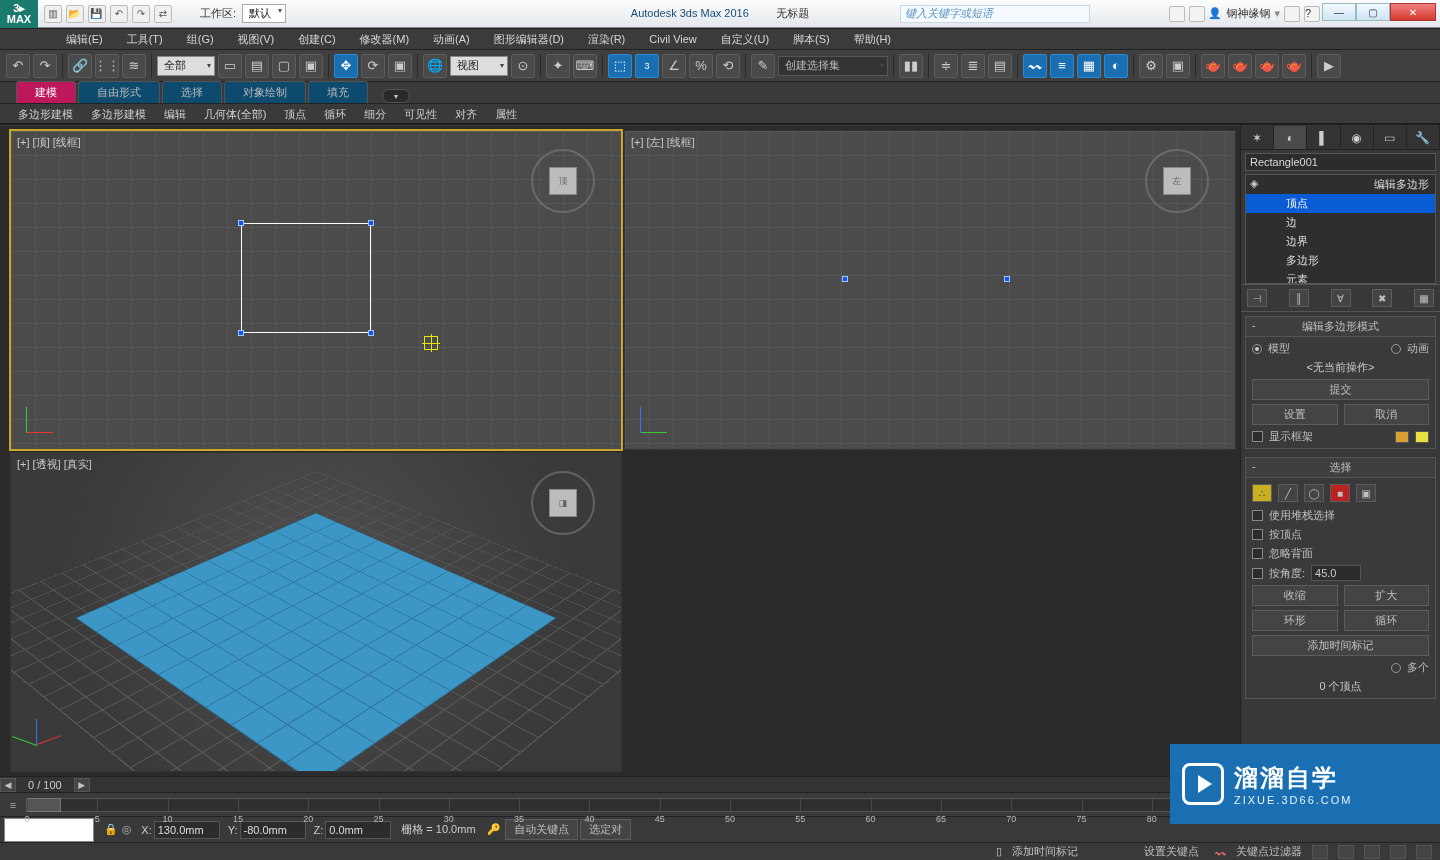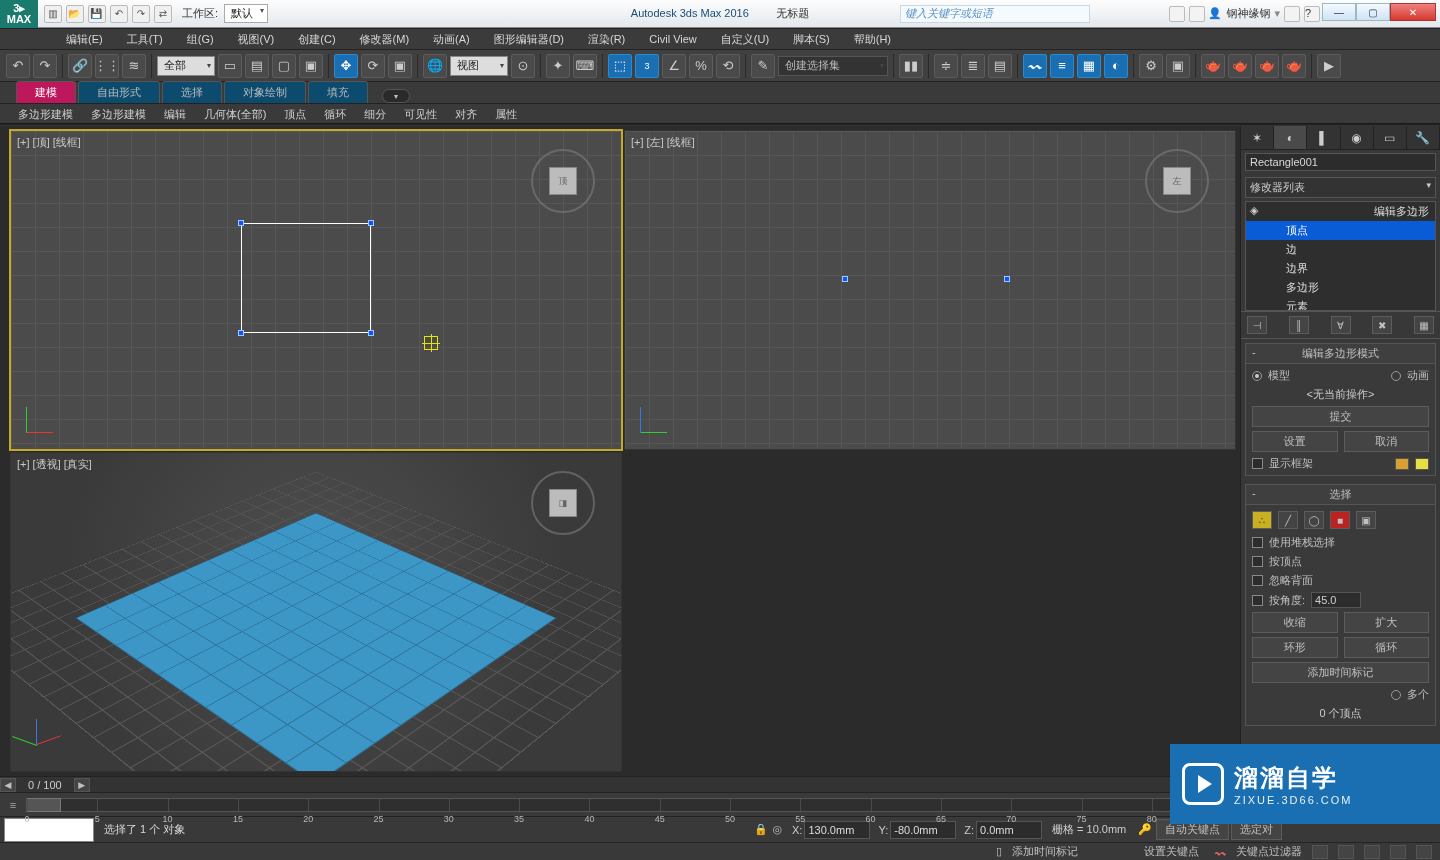--- a/index.html
+++ b/index.html
@@ -3,21 +3,21 @@
 <meta charset="utf-8">
 <style>
 * { margin:0; padding:0; box-sizing:border-box; font-family:"Microsoft YaHei",Arial,sans-serif; font-size:11px; user-select:none; }
 body { background:#393939; color:#c0c0c0; width:1440px; height:860px; overflow:hidden; position:relative; }
 
 
 .titlebar { height:28px; background:linear-gradient(#fdfdfd,#e4e8ec); display:flex; align-items:center; position:relative; border-bottom:1px solid #888; }
 .titlebar .app-icon { width:38px; height:28px; background:#1b7a6e; display:flex; align-items:center; justify-content:center; color:#fff; font-size:7px; font-weight:bold; flex-direction:column; line-height:1; }
 .titlebar .qat { display:flex; align-items:center; gap:4px; padding:0 6px; }
 .titlebar .qat .qbtn { width:18px; height:18px; background:#f0f0f0; border:1px solid #bbb; border-radius:2px; display:flex; align-items:center; justify-content:center; color:#555; font-size:10px; }
-.titlebar .ws-label { color:#333; margin-left:6px; }
+.titlebar .ws-label { color:#333; margin-left:24px; }
 .titlebar .ws-drop { border:1px solid #aaa; background:#fff; padding:1px 14px 1px 6px; color:#222; margin-left:2px; position:relative; }
 .titlebar .ws-drop::after{content:"▾"; position:absolute; right:3px; top:1px; font-size:8px; color:#555;}
 .titlebar .center { position:absolute; left:50%; transform:translateX(-50%); color:#1a4d7a; font-size:12px; }
 .titlebar .center .doc { color:#333; margin-left:24px; }
 .titlebar .search { position:absolute; right:350px; width:190px; height:18px; border:1px solid #c9d8e6; background:#f5faff; color:#5a90c0; font-style:italic; padding:0 4px; display:flex; align-items:center; }
 .titlebar .rgrp { position:absolute; right:120px; display:flex; align-items:center; gap:4px; color:#333; }
 .titlebar .rgrp .ic{ width:16px;height:16px; border:1px solid #bbb; background:#f3f3f3; border-radius:2px;}
 .titlebar .winbtns{ position:absolute; right:4px; top:3px; display:flex; }
 .titlebar .winbtns div{ width:34px; height:18px; border:1px solid #9bb; background:linear-gradient(#f4f9ff,#cfe3f5); display:flex; align-items:center; justify-content:center; color:#334; font-size:10px;}
 .titlebar .winbtns .close{ background:linear-gradient(#f08080,#d43a2d); border-color:#a33; color:#fff; width:46px;}
@@ -395,23 +395,20 @@
     <div class="cp-tabs">
       <div class="ct">✶</div>
       <div class="ct active">◐</div>
       <div class="ct">▌</div>
       <div class="ct">◉</div>
       <div class="ct">▭</div>
       <div class="ct">🔧</div>
     </div>
     <div class="cp-row">
         <div class="cp-field">Rectangle001</div>
-      </div>
-    <div class="cp-row">
-        <div class="cp-drop">修改器列表</div>
       </div>
     <div class="mod-stack" id="modstack">
         <div class="ms-item head">编辑多边形</div>
         <div class="ms-item sub active">顶点</div>
         <div class="ms-item sub">边</div>
         <div class="ms-item sub">边界</div>
         <div class="ms-item sub">多边形</div>
         <div class="ms-item sub">元素</div>
       </div>
     <div class="stack-btns">
@@ -543,21 +540,20 @@
         <div class="tick" style="left: 90%;"></div>
         <div class="tlabel" style="left: 90%;">90</div>
         <div class="tick" style="left: 95%;"></div>
         <div class="tlabel" style="left: 95%;">95</div>
         <div class="tick" style="left: 100%;"></div>
         <div class="tlabel" style="left: 100%;">100</div>
       </div>
   </div>
   <div class="statusrow">
     <div class="swatch"></div>
-    <div class="stext">选择了 1 个 对象</div>
     <span>🔒</span>
     <span>◎</span>
     <div class="coords">
       <span class="lbl">X:</span>
         <div class="cf">130.0mm</div>
       <span class="lbl">Y:</span>
         <div class="cf">-80.0mm</div>
       <span class="lbl">Z:</span>
         <div class="cf">0.0mm</div>
     </div>

